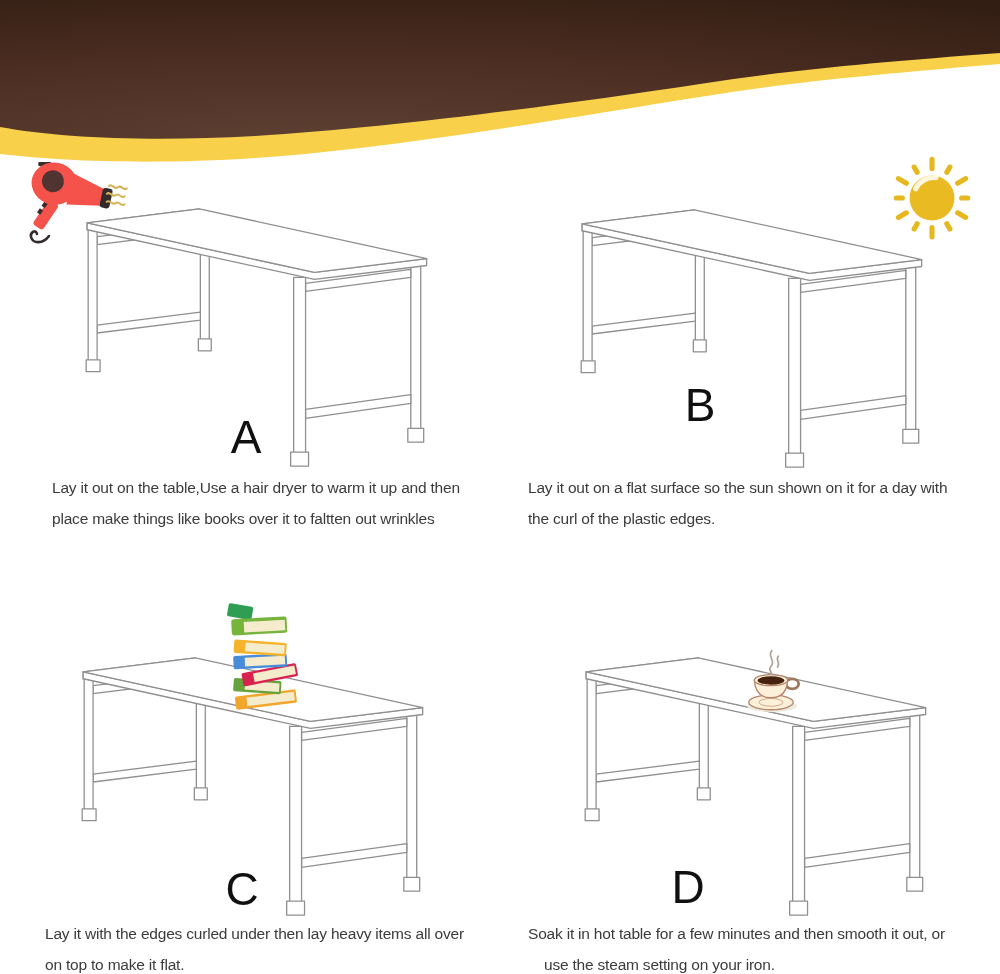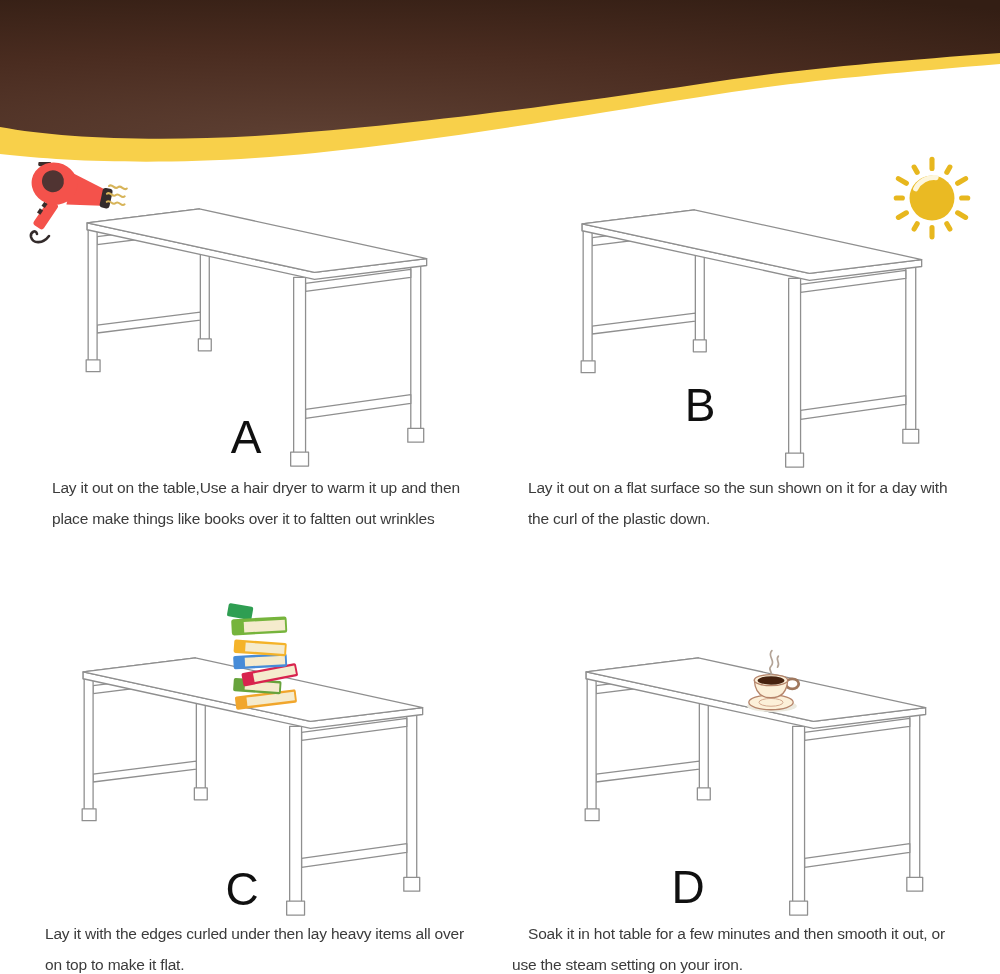--- a/index.html
+++ b/index.html
@@ -111,21 +111,21 @@
       <line x1="19.9" y1="61.5" x2="12.1" y2="66"></line>
       <line x1="16" y1="47" x2="10" y2="47"></line>
       <line x1="19.9" y1="32.5" x2="12.1" y2="28"></line>
       <line x1="30.5" y1="21.9" x2="27.5" y2="16.7"></line>
     </g>
     <circle cx="45" cy="47" r="22" style="fill:var(--sun-gold,#eaba23)"></circle>
     <path d="M29,38 A20,20 0 0 1 49,27" stroke="#fdf6dd" stroke-width="5" fill="none" stroke-linecap="round"></path>
   </svg>
   <div class="panel-letter" style="left:700px;top:382px">B</div>
   <div class="cap" style="left:528px;top:478px">Lay it out on a flat surface so the sun shown on it for a day with</div>
-  <div class="cap" style="left:528px;top:509px">the curl of the plastic down.</div>
+  <div class="cap" style="left:528px;top:509px">the curl of the plastic edges.</div>
 
   <div class="table-illu" style="left:53px;top:645px">
     <svg viewBox="0 0 380 275">
         <use href="#tbl"></use>
       </svg>
   </div>
   <svg class="abs" style="left:221px;top:597px" width="86" height="120" viewBox="0 0 90 125">
 
     <g transform="rotate(-7 47 107)">
       <rect x="15" y="100" width="64" height="14" rx="2" style="fill:var(--book-orange,#f1a62c)"></rect>
@@ -172,15 +172,15 @@
     <path d="M22,38 Q23,57 40,57 Q57,57 58,38 Z" style="fill:var(--cup-cream,#fcf0d9)" stroke="#b5846a" stroke-width="1.4"></path>
     <ellipse cx="40" cy="38" rx="18" ry="6" style="fill:var(--cup-cream,#fcf0d9)" stroke="#b5846a" stroke-width="1.4"></ellipse>
     <ellipse cx="40" cy="38.3" rx="14.5" ry="4.6" style="fill:var(--coffee-brown,#46220f)"></ellipse>
     <g stroke="#b3a396" stroke-width="1.8" fill="none" stroke-linecap="round">
       <path d="M41,6 C35,12 46,17 40,23 C36,27 42,29 40,32"></path>
       <path d="M48,12 C44,16 51,19 47,24"></path>
     </g>
   </svg>
   <div class="panel-letter" style="left:688px;top:864px">D</div>
   <div class="cap" style="left:528px;top:924px">Soak it in hot table for a few minutes and then smooth it out, or</div>
-  <div class="cap" style="left:512px;top:955px">use the steam setting on your iron.</div>
+  <div class="cap" style="left:544px;top:955px">use the steam setting on your iron.</div>
 
 </div>
 
 </body></html>

